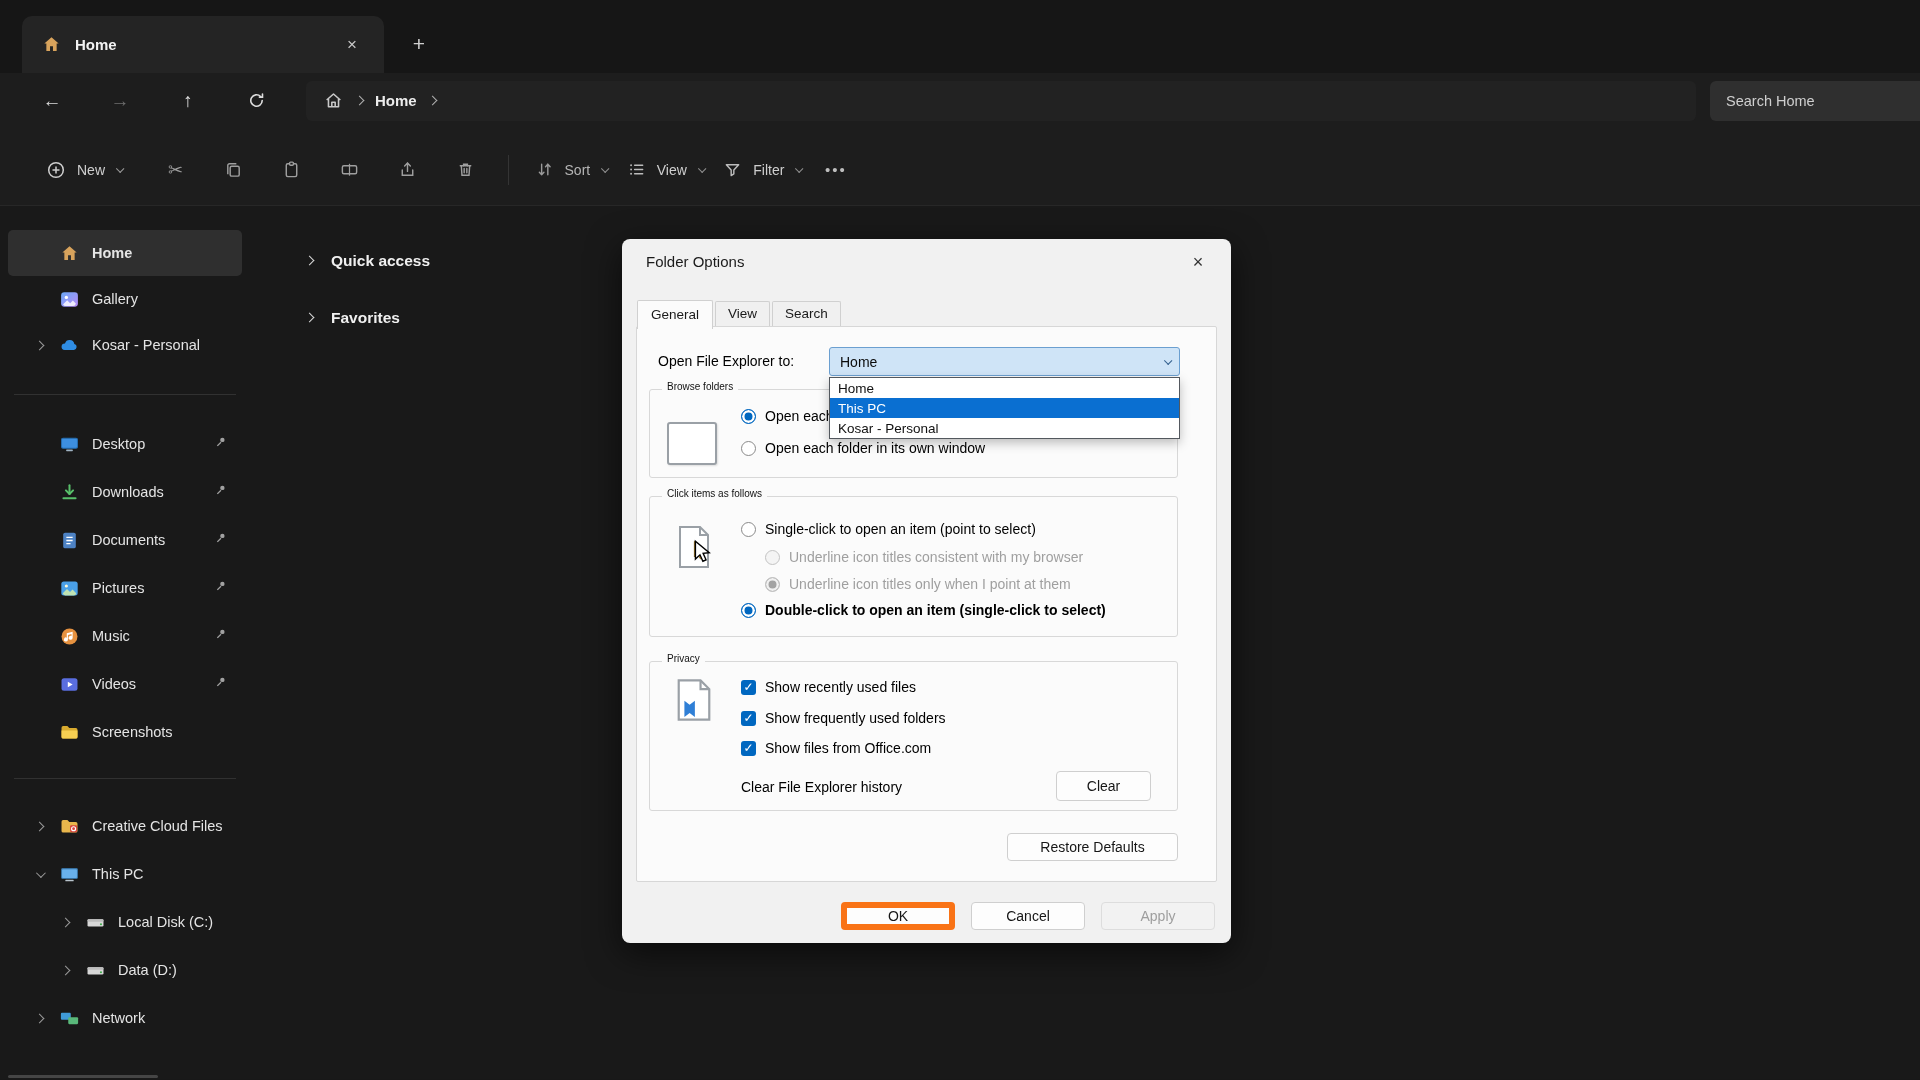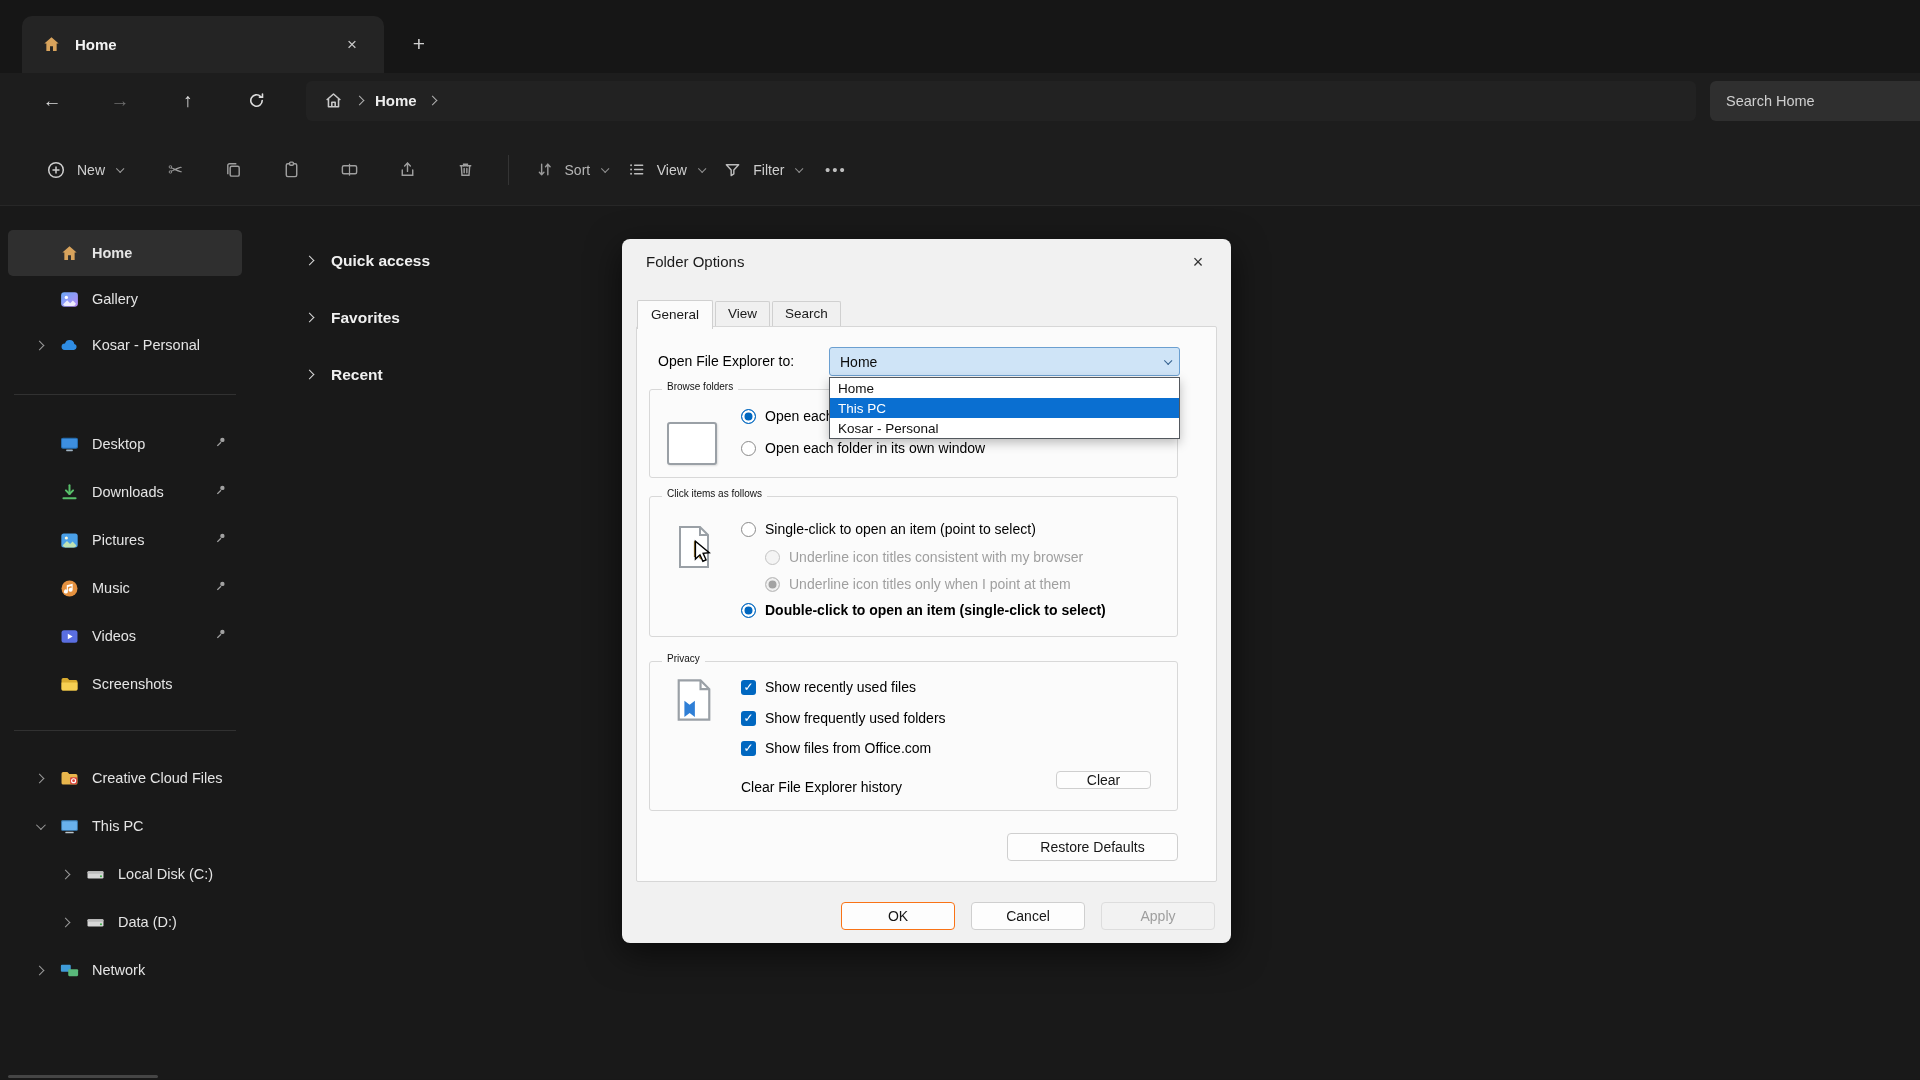--- a/index.html
+++ b/index.html
@@ -88,21 +88,21 @@
   .radio{width:15px;height:15px;border:1px solid #8a8a8a;border-radius:50%;background:#fff;flex:none}
   .radio.sel{border-color:#0067c0;background:#0067c0;box-shadow:inset 0 0 0 2.5px #fff}
   .radio.dis{border-color:#c3c3c3;background:#f4f4f4}
   .radio.dis.sel{border-color:#c3c3c3;background:#a3a3a3;box-shadow:inset 0 0 0 2.5px #f1f1f1}
   .chk{width:15px;height:15px;border-radius:3px;background:#0067c0;color:#fff;font-size:12px;line-height:15px;text-align:center;flex:none}
 
   .browse-glyph{position:absolute;left:45px;top:183px;width:50px;height:43px;background:#fff;border:2px solid #9aa0a6;border-radius:3px;z-index:2;box-shadow:1px 1px 2px rgba(0,0,0,.12)}
 
   .btn{position:absolute;display:flex;align-items:center;justify-content:center;font-size:14px;color:#161616;background:#fdfdfd;
        border:1px solid #cfcfcf;border-radius:4px;z-index:4}
-  .btn.default{border:1px solid #f97316}
+  .btn.default{border:6px solid #f97316}
   .btn.disabled{color:#9e9e9e;background:#f2f2f2;border-color:#ddd}
 
   .cursor{position:absolute;left:68px;top:300px;z-index:60}
 </style>
 </head>
 <body>
 
 <div id="app">
 
   <div class="titlebar">
@@ -293,20 +293,36 @@
             <svg width="14" height="14" viewBox="0 0 16 16">
                 <circle cx="9.6" cy="5.6" r="2.5" fill="#b9b9b9"></circle>
                 <path d="M8 8.2 3.8 12.4" stroke="#b9b9b9" stroke-width="1.5"></path>
               </svg>
           </span>
         </div>
         <div class="si">
           <span class="chev-slot"></span>
           <span class="ic">
             <svg viewBox="0 0 20 20">
+                <rect x="4" y="2.6" width="12" height="14.8" rx="1.8" fill="#4d82c4"></rect>
+                <path d="M7 7h6M7 10h6M7 13h4" stroke="#fff" stroke-width="1.2"></path>
+              </svg>
+          </span>
+          <span class="si-label">Documents</span>
+          <span class="pin">
+            <svg width="14" height="14" viewBox="0 0 16 16">
+                <circle cx="9.6" cy="5.6" r="2.5" fill="#b9b9b9"></circle>
+                <path d="M8 8.2 3.8 12.4" stroke="#b9b9b9" stroke-width="1.5"></path>
+              </svg>
+          </span>
+        </div>
+        <div class="si">
+          <span class="chev-slot"></span>
+          <span class="ic">
+            <svg viewBox="0 0 20 20">
                 <rect x="2.2" y="3.4" width="15.6" height="13.2" rx="2.4" fill="#4aa0e8"></rect>
                 <circle cx="7" cy="7.6" r="1.5" fill="#fff8d8"></circle>
                 <path d="M3.6 14.6l4-4.2 2.9 3 2.4-2.4 3.5 3.6v.2a2.4 2.4 0 0 1-2.4 1.8H6a2.4 2.4 0 0 1-2.4-2z" fill="#bfe3b4"></path>
               </svg>
           </span>
           <span class="si-label">Pictures</span>
           <span class="pin">
             <svg width="14" height="14" viewBox="0 0 16 16">
                 <circle cx="9.6" cy="5.6" r="2.5" fill="#b9b9b9"></circle>
                 <path d="M8 8.2 3.8 12.4" stroke="#b9b9b9" stroke-width="1.5"></path>
@@ -430,24 +446,20 @@
 
     <div class="main">
       <div class="msection">
         <span class="cv r"></span>
         <span class="mlabel">Quick access</span>
       </div>
       <div class="msection">
         <span class="cv r"></span>
         <span class="mlabel">Favorites</span>
       </div>
-      <div class="msection">
-        <span class="cv r"></span>
-        <span class="mlabel">Recent</span>
-      </div>
     </div>
   </div>
 
   <div class="dialog">
     <div class="dlg-title">Folder Options</div>
     <div class="dlg-close">×</div>
 
     <div class="pagebg"></div>
 
     <div class="tabstrip">
@@ -528,21 +540,21 @@
     </div>
     <div class="optrow z2" style="left:119px;top:471px">
       <span class="chk">✓</span>
       <span class="dtext">Show frequently used folders</span>
     </div>
     <div class="optrow z2" style="left:119px;top:501px">
       <span class="chk">✓</span>
       <span class="dtext">Show files from Office.com</span>
     </div>
     <div class="abs z2 dtext" style="left:119px;top:540px">Clear File Explorer history</div>
-    <div class="btn" style="left:434px;top:532px;width:95px;height:18px">Clear</div>
+    <div class="btn" style="left:434px;top:532px;width:95px;height:30px">Clear</div>
 
     <div class="btn" style="left:385px;top:594px;width:171px;height:28px">Restore Defaults</div>
 
     <div class="btn default" style="left:219px;top:663px;width:114px;height:28px">OK</div>
     <div class="btn" style="left:349px;top:663px;width:114px;height:28px">Cancel</div>
     <div class="btn disabled" style="left:479px;top:663px;width:114px;height:28px">Apply</div>
   </div>
 
 </div>
 

